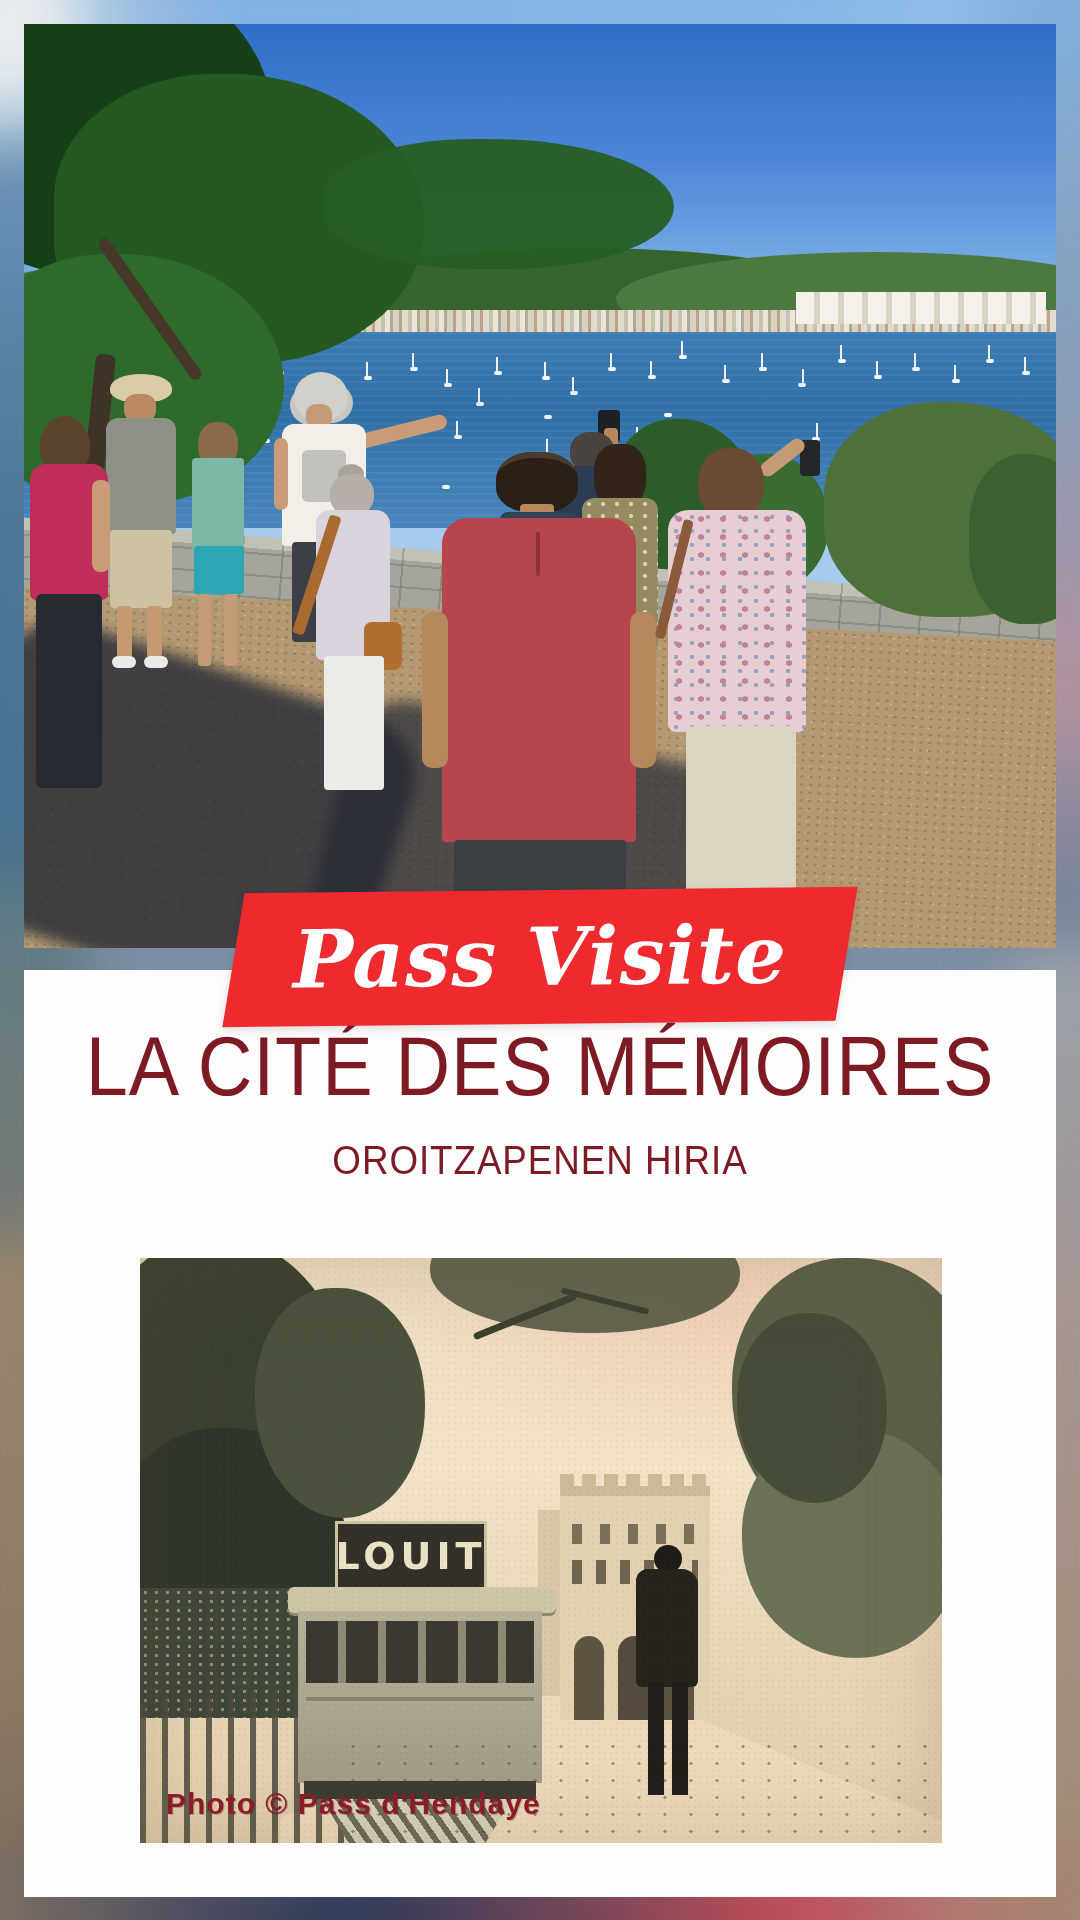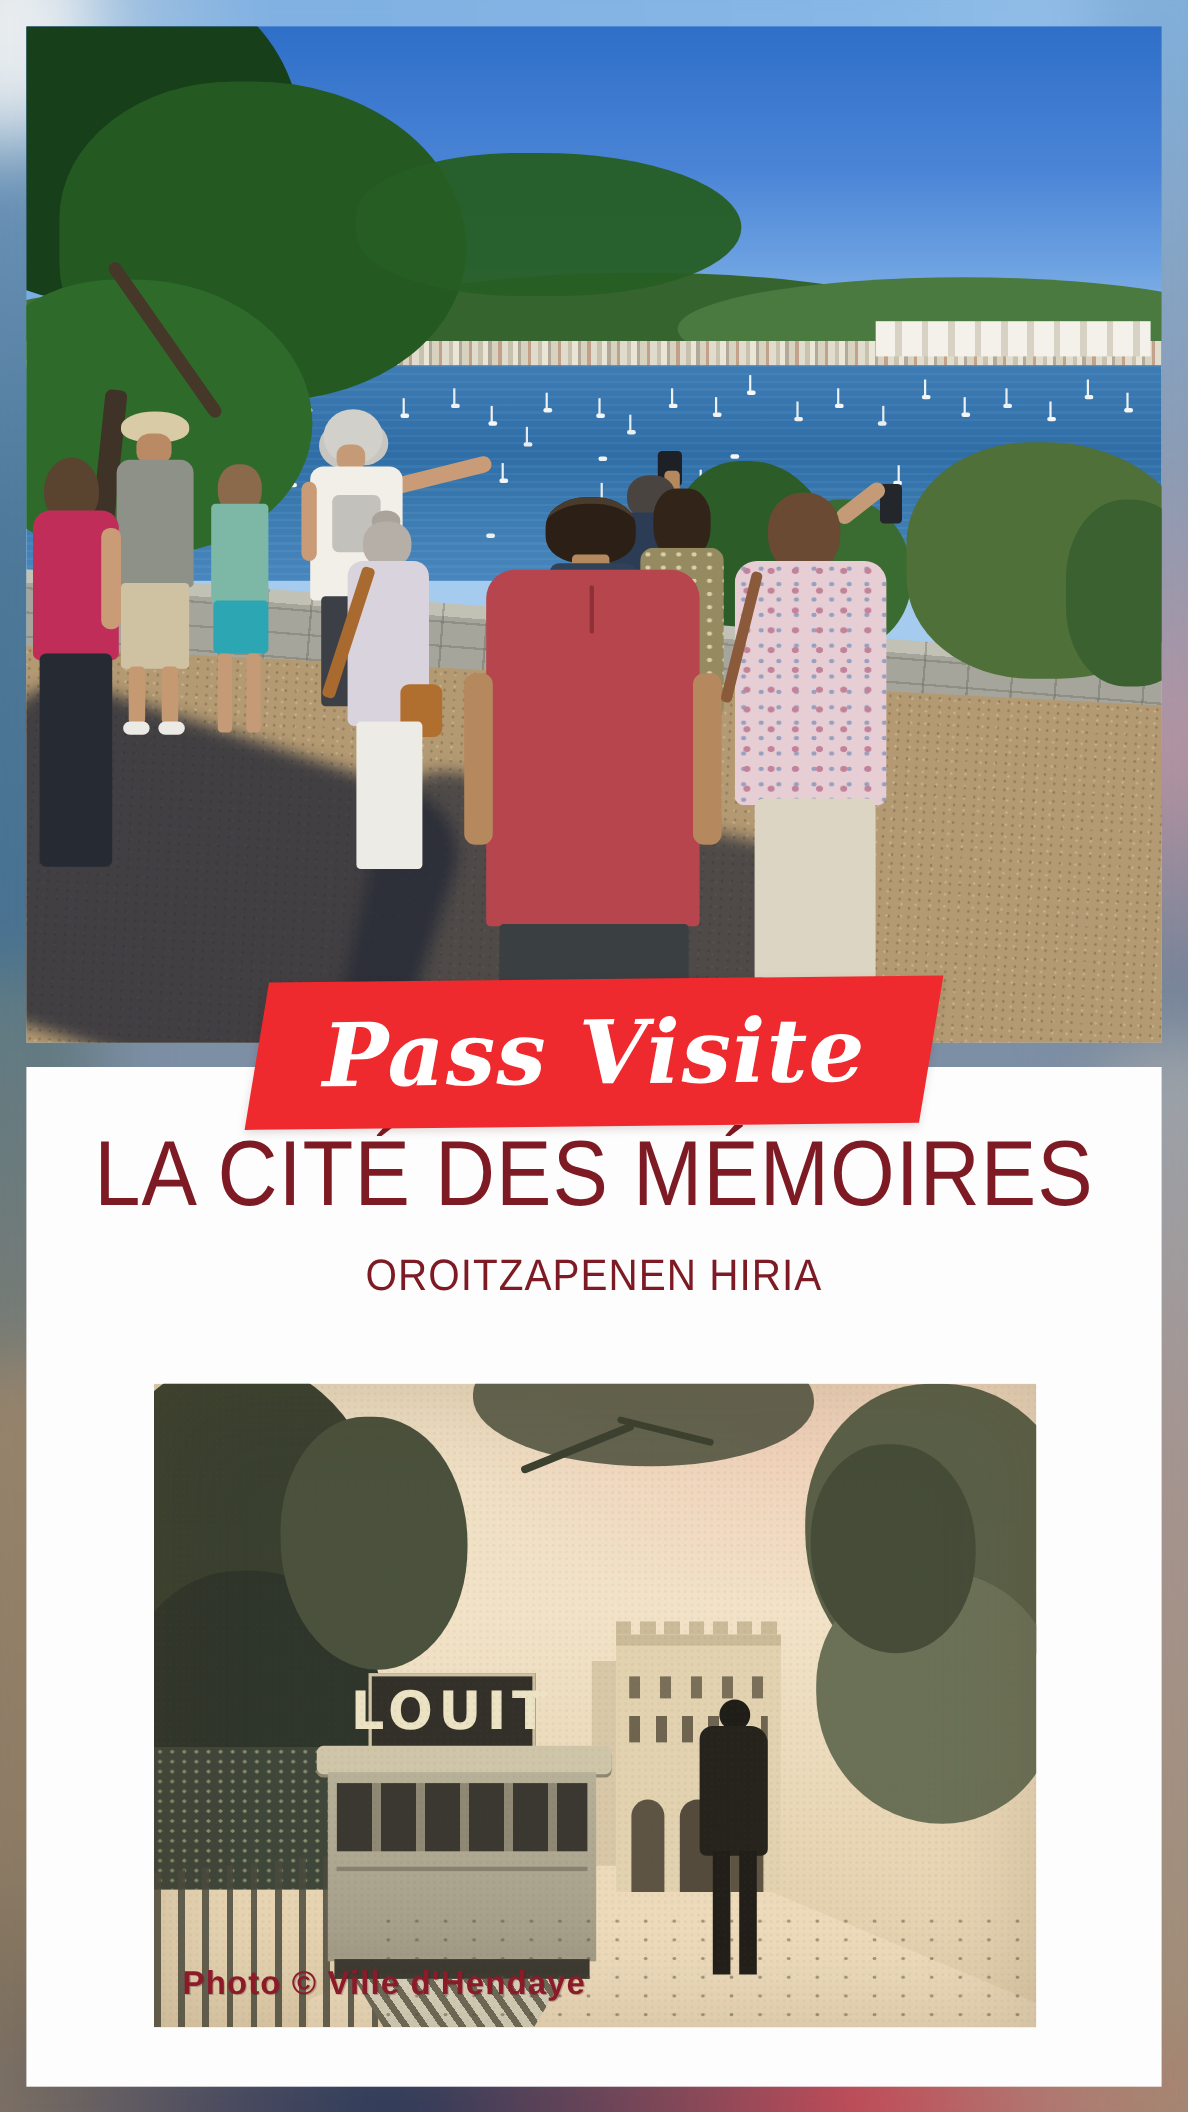--- a/index.html
+++ b/index.html
@@ -65,21 +65,21 @@
   #vintage{position:absolute;left:116px;top:288px;width:802px;height:585px;overflow:hidden;
     background:linear-gradient(180deg,#ecdcc0 0%,#f2e3c8 35%,#e8d6b5 70%,#e2d0ae 100%);}
   #vintage-tint{position:absolute;inset:0;
     background:radial-gradient(55% 40% at 72% 8%,rgba(242,198,178,.55),transparent 70%),
                radial-gradient(60% 50% at 50% 100%,rgba(220,190,150,.35),transparent 75%);}
   .vtree{border-radius:45% 50% 48% 52%;}
   #vgrain{position:absolute;inset:0;opacity:.55;
     background-image:radial-gradient(rgba(120,90,60,.12) 1px,transparent 1.4px);background-size:6px 6px;
     box-shadow:inset 0 0 90px rgba(95,75,45,.4);}
   #tram-sign{display:flex;align-items:center;justify-content:center;
-    font-family:"DejaVu Sans",sans-serif;font-weight:700;font-size:48px;letter-spacing:5px;color:#ece2c4;
+    font-family:"DejaVu Sans",sans-serif;font-weight:700;font-size:38px;letter-spacing:5px;color:#ece2c4;
     background:#33302a;border:3px solid #cdc2a2;}
   #vcaption{position:absolute;left:26px;bottom:22px;font-weight:700;font-size:30px;letter-spacing:1px;
     text-shadow:1px 1px 0 rgba(60,20,20,.25);}
 </style>
 </head>
 <body>
 
 <div id="canvas">
 
   <div id="bg">
@@ -250,21 +250,21 @@
 
       <div class="abs" style="left:488px;top:287px;width:84px;height:255px;">
         <div class="abs" style="left:26px;top:0;width:28px;height:28px;background:#1f1d18;border-radius:50%;"></div>
         <div class="abs" style="left:8px;top:24px;width:62px;height:118px;background:#26231c;border-radius:12px 16px 6px 6px;"></div>
         <div class="abs" style="left:20px;top:138px;width:16px;height:112px;background:#221f1a;"></div>
         <div class="abs" style="left:44px;top:138px;width:16px;height:112px;background:#221f1a;"></div>
       </div>
 
       <div class="abs" style="left:200px;top:480px;width:600px;height:105px;opacity:.5;background-image:radial-gradient(#55503c 1.6px,transparent 2px);background-size:26px 17px;"></div>
       <div id="vgrain"></div>
-      <div id="vcaption" style="color: rgb(140, 27, 42);">Photo © Ville d'Hendaye</div>
+      <div id="vcaption" style="color: rgb(140, 27, 42);">Photo © Pass d'Hendaye</div>
     </div>
   </div>
 
   <div id="banner" style="background: rgb(238, 42, 46);">
     <div id="banner-label" style="color: rgb(255, 255, 255);">Pass Visite</div>
   </div>
 
 </div>
 
 </body></html>

